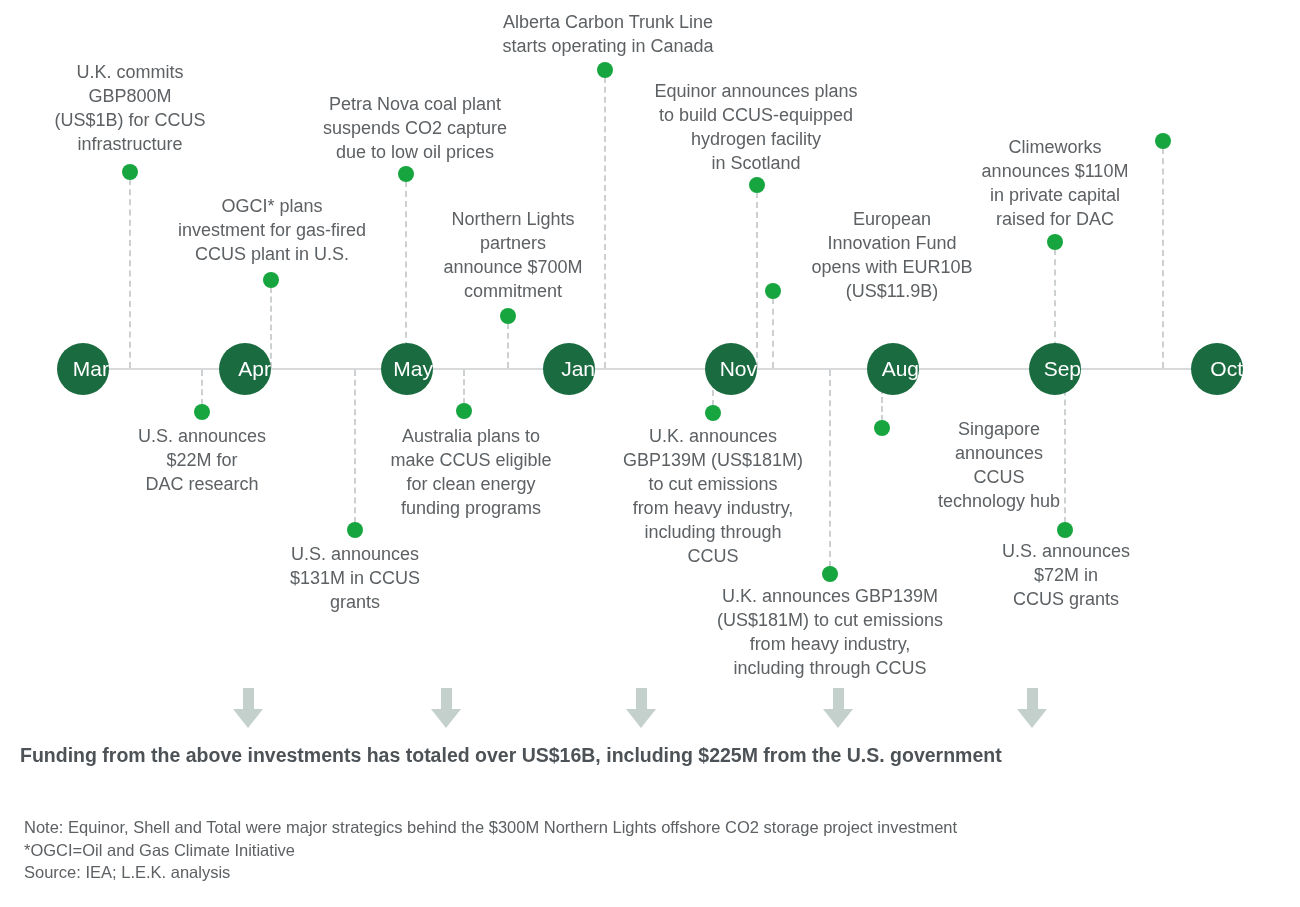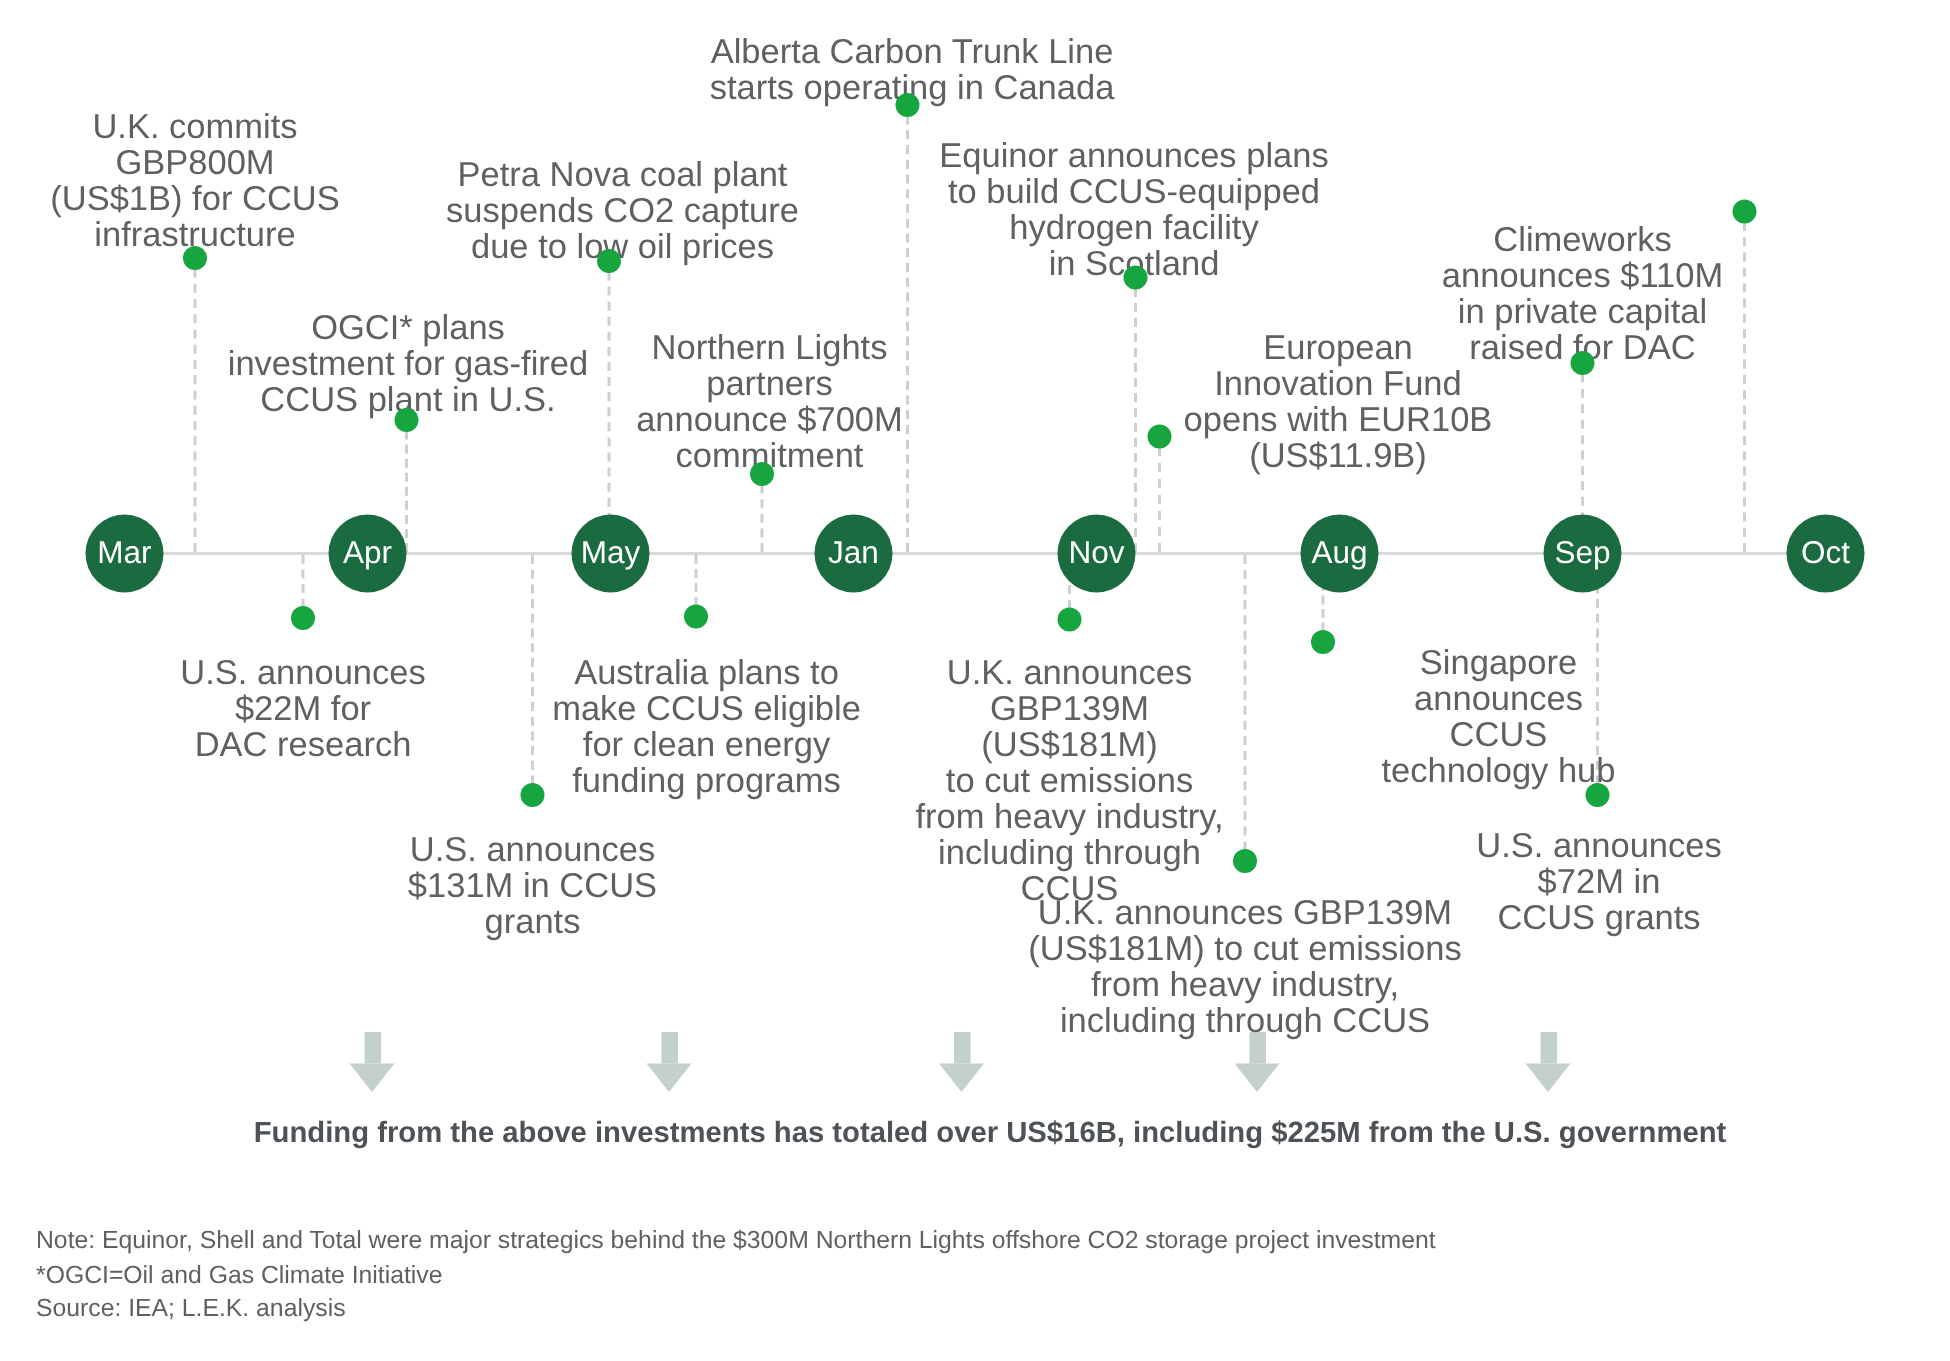--- a/index.html
+++ b/index.html
@@ -31,21 +31,21 @@
   .month {
     position: absolute;
     top: 343px;
     width: 52px;
     height: 52px;
     border-radius: 50%;
     background: var(--month-node, #1a6b40);
     color: #ffffff;
     font-size: 21px;
     line-height: 52px;
-    text-align: center;
+    text-align: right;
     z-index: 5;
   }
   
   .dot {
     position: absolute;
     width: 16px;
     height: 16px;
     border-radius: 50%;
     background: var(--event-dot, #16a53f);
     z-index: 4;
@@ -54,26 +54,25 @@
   .dash {
     position: absolute;
     width: 0;
     border-left: 2px dashed var(--dash-line, #cdd0d1);
     z-index: 1;
   }
   
   .event-text {
     position: absolute;
     color: var(--text-gray, #5d6164);
-    font-size: 23px;
+    font-size: 18px;
     line-height: 24px;
     white-space: pre-line;
     text-align: center;
     z-index: 3;
-    margin-top: 12px;
   }
   .event-text.left {
     text-align: center;
   }
   
   .arrow {
     position: absolute;
     width: 30px;
     top: 688px;
     z-index: 2;
@@ -90,21 +89,21 @@
     border-left: 15px solid transparent;
     border-right: 15px solid transparent;
     border-top: 19px solid var(--arrow, #c4d0cc);
   }
   
   .summary {
     position: absolute;
     left: 0;
     right: 0;
     top: 744px;
-    text-align: center;
+    text-align: left;
     font-weight: bold;
     font-size: 19.5px;
     color: var(--summary-text, #4d5257);
     padding-left: 20px;
   }
   
   .footnotes {
     position: absolute;
     left: 24px;
     top: 816px;

